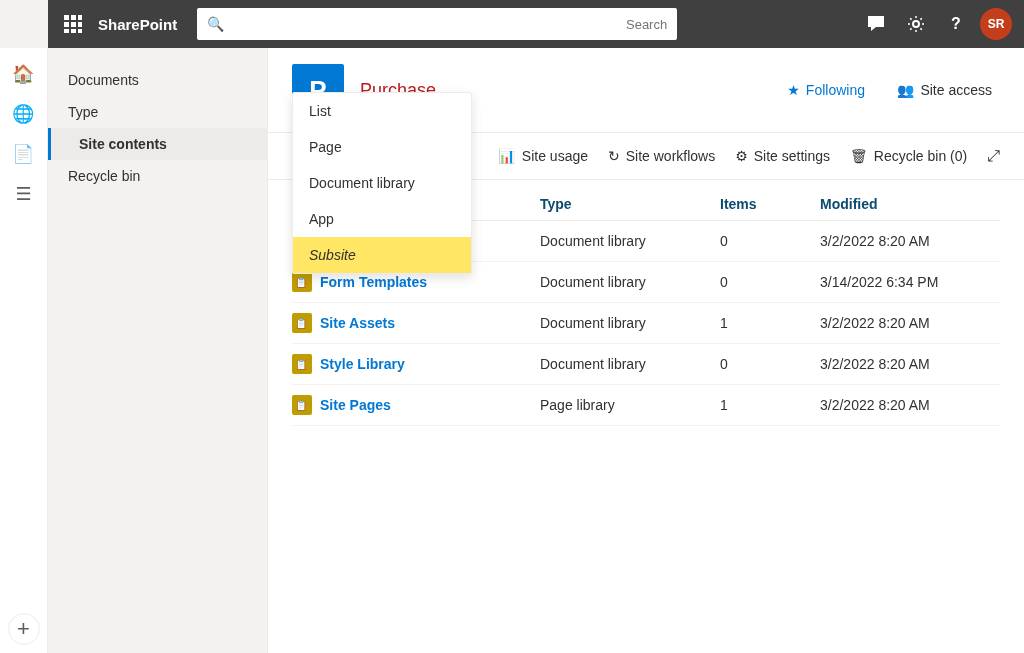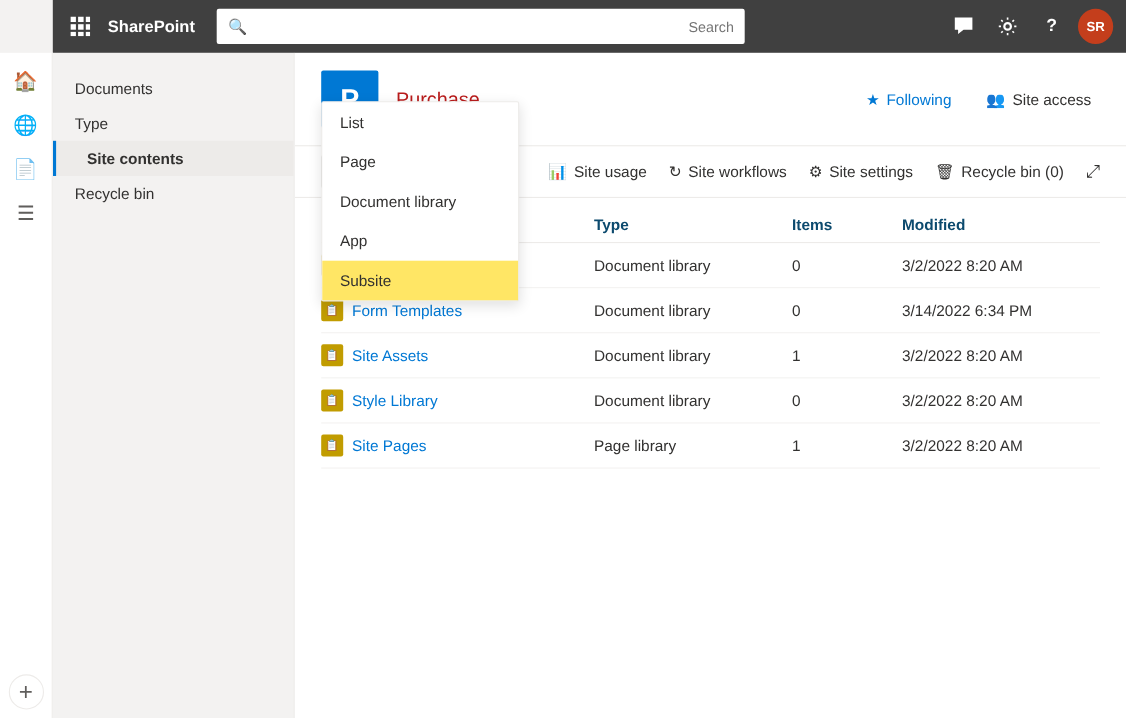--- a/index.html
+++ b/index.html
@@ -249,20 +249,21 @@
       border-radius: 2px;
     }
     .dropdown-item {
       padding: 10px 16px;
       font-size: 14px;
       color: #323130;
       cursor: pointer;
     }
     .dropdown-item.highlighted {
       background: #ffe665;
+      font-style: italic;
     }
 
     
     .content-table {
       padding: 0 24px;
       margin-top: 8px;
     }
     .table-header {
       display: grid;
       grid-template-columns: 1fr 180px 100px 180px;
@@ -288,20 +289,21 @@
       border-radius: 2px;
       display: flex; align-items: center; justify-content: center;
       font-size: 10px;
       color: white;
       flex-shrink: 0;
     }
     .doc-link {
       color: #0078d4;
       cursor: pointer;
       text-decoration: none;
+      font-weight: bold;
     }
 
     
     .content::-webkit-scrollbar { width: 6px; }
     .content::-webkit-scrollbar-thumb { background: #c8c6c4; border-radius: 3px; }
   </style>
 </head>
 <body>
 
 <div class="topnav">

